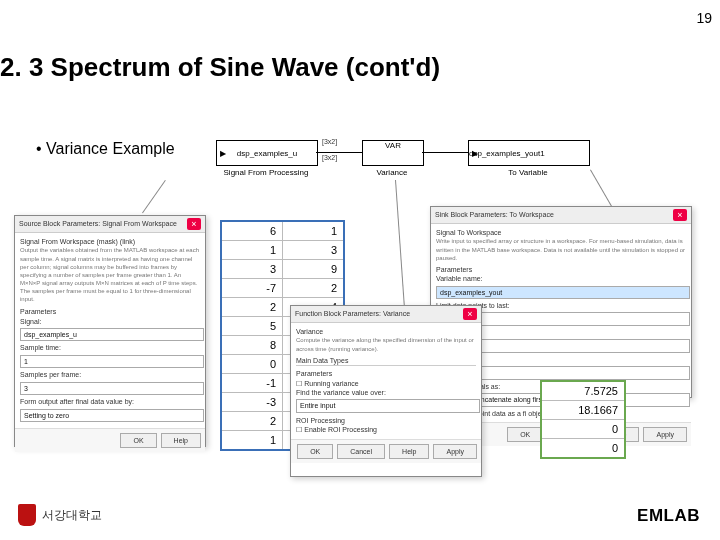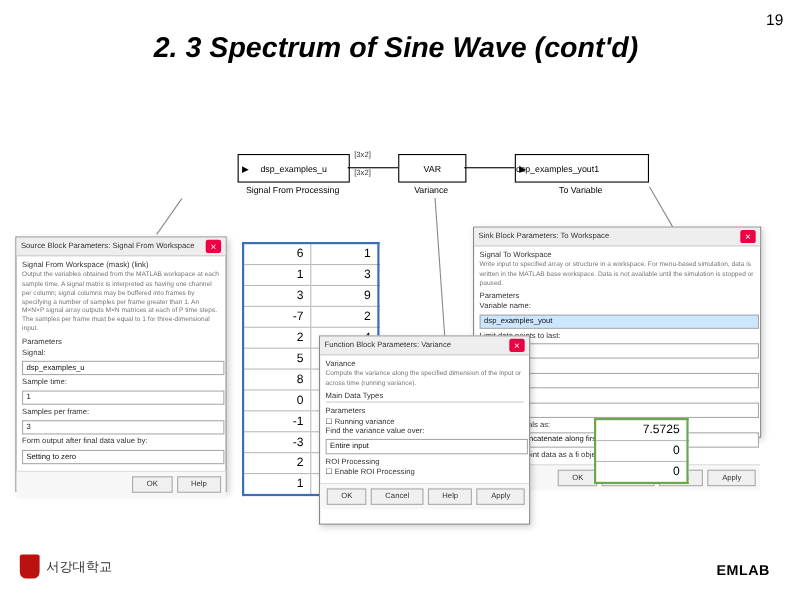--- a/index.html
+++ b/index.html
@@ -1,22 +1,22 @@
 <!DOCTYPE html>
 <html><head>
 <meta charset="utf-8">
 <style>
   html,body{margin:0;padding:0;background:#fff;font-family:"Trebuchet MS","Segoe UI",sans-serif;color:#000}
   .slide{position:relative;width:720px;height:540px;background:#fff;overflow:hidden}
   .pagenum{position:absolute;top:10px;right:8px;font-size:14px}
-  .title{position:absolute;top:28px;left:0;right:0;text-align:center;font-size:26px;font-weight:bold;font-style:italic}
+  .title{position:absolute;top:52px;left:0;right:0;font-size:26px;font-weight:bold;}
   .bullet{position:absolute;top:140px;left:36px;font-size:16px}
   .footer-logo{position:absolute;left:18px;bottom:14px;display:flex;align-items:center;gap:6px;font-size:12px;color:#333}
   .logo-badge{width:18px;height:22px;background:#b11;border-radius:2px 2px 6px 6px}
-  .emlab{position:absolute;right:20px;bottom:14px;font-size:13px;font-weight:bold;letter-spacing:.5px}
+  .emlab{position:absolute;right:20px;bottom:14px;font-size:17px;font-weight:bold;letter-spacing:.5px}
 
   .panel{position:absolute;background:#fff;border:1px solid #888;box-shadow:2px 2px 6px rgba(0,0,0,.2);font-size:7px;line-height:1.35;color:#333}
   .panel .hdr{background:#eee;border-bottom:1px solid #ccc;padding:2px 4px;display:flex;align-items:center;justify-content:space-between;font-size:7px}
   .panel .hdr .x{width:14px;height:12px;background:#e04;color:#fff;text-align:center;line-height:12px;font-size:9px;border-radius:2px}
   .panel .body{padding:4px 5px}
   .panel .field{display:block;width:calc(100% - 4px);border:1px solid #aaa;background:#fff;padding:1px 3px;margin:2px 0;font-size:7px;color:#111}
   .panel .btnrow{display:flex;gap:4px;justify-content:flex-end;padding:4px;border-top:1px solid #ddd;background:#f7f7f7}
   .panel .btn{border:1px solid #aaa;background:#f0f0f0;padding:2px 12px;font-size:7px}
 
   .p-src {left:14px; top:215px; width:190px; height:230px}
@@ -32,21 +32,21 @@
   .t-out{left:540px;top:380px}
 
   
   .blk{position:absolute;border:1px solid #000;background:#fff;font-size:8px;text-align:center}
   .blk.cap{border:none}
   .b-from{left:216px;top:140px;width:100px;height:24px;display:flex;align-items:center;justify-content:center}
   .b-from::before{content:"▶";position:absolute;left:3px;font-size:8px}
   .c-from{left:216px;top:168px;width:100px}
   .dim1{position:absolute;left:322px;top:138px;font-size:7px;color:#333}
   .dim2{position:absolute;left:322px;top:154px;font-size:7px;color:#333}
-  .b-var{left:362px;top:140px;width:60px;height:24px;display:flex;align-items:center;justify-content:center}
+  .b-var{left:362px;top:140px;width:60px;height:24px;display:flex;align-items:flex-start;justify-content:center}
   .c-var{left:362px;top:168px;width:60px}
   .b-to{left:468px;top:140px;width:120px;height:24px;display:flex;align-items:center;}
   .b-to::before{content:"▶";position:absolute;left:3px;font-size:8px}
   .c-to{left:468px;top:168px;width:120px}
   .wire{position:absolute;height:1px;background:#000}
   .w1{left:316px;top:152px;width:46px}
   .w2{left:422px;top:152px;width:46px}
 
   
   .ptr{position:absolute;width:1px;background:#888;transform-origin:top left}
@@ -54,20 +54,21 @@
   .ptr2{left:395px;top:180px;height:128px;transform:rotate(-4deg)}
   .ptr3{left:590px;top:170px;height:50px;transform:rotate(-30deg)}
   .p-var{z-index:4}
 </style>
 </head>
 <body>
 
 <div class="slide">
   <div class="pagenum">19</div>
   <div class="title">2. 3 Spectrum of Sine Wave (cont'd)</div>
+  <div class="bullet">•  Variance Example</div>
 
   <div class="blk b-from">
       <span>dsp_examples_u</span>
     </div>
   <div class="blk cap c-from">Signal From
 Processing</div>
   <div class="dim1">[3x2]</div>
   <div class="dim2">[3x2]</div>
   <div class="wire w1"></div>
   <div class="blk b-var">
@@ -212,20 +213,23 @@
           <td>17</td>
         </tr>
       </tbody>
     </table>
   <table class="tbl tbl-green t-out">
       <tbody id="tout">
         <tr>
           <td style="width: 70px;">7.5725</td>
         </tr>
         <tr>
+          <td style="width: 70px;">18.1667</td>
+        </tr>
+        <tr>
           <td style="width: 70px;">0</td>
         </tr>
         <tr>
           <td style="width: 70px;">0</td>
         </tr>
       </tbody>
     </table>
 
   <div class="footer-logo">
     <div class="logo-badge"></div>

